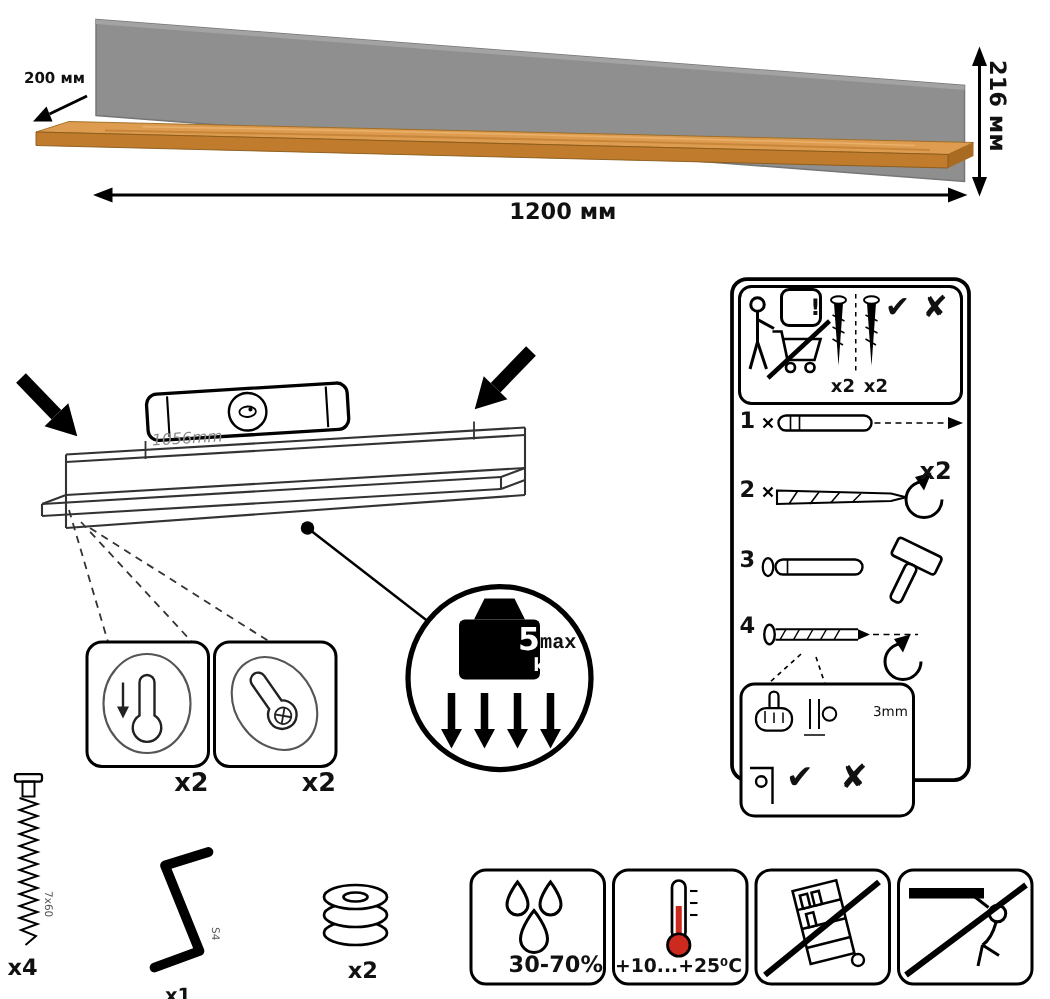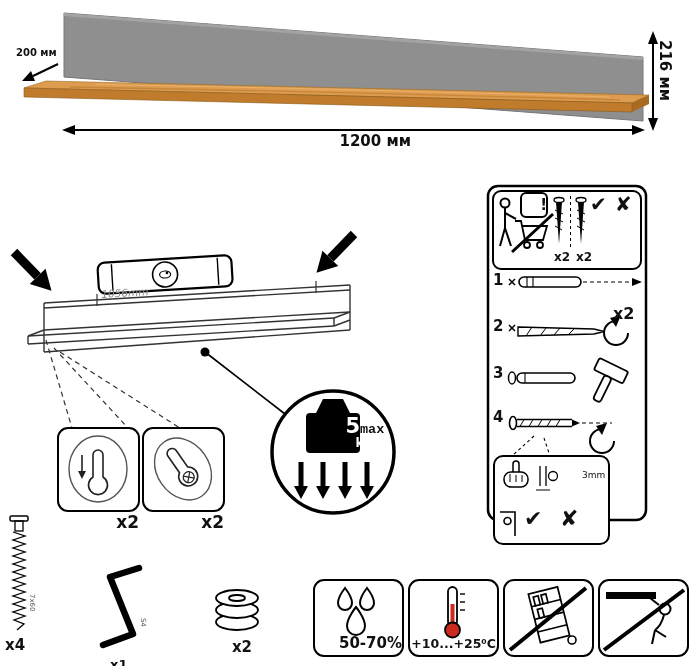--- a/index.html
+++ b/index.html
@@ -309,16 +309,16 @@
 <span class="t" style="left:552px; top:471px; font-size:9px;margin-left:30px;">3mm</span>
 <span class="t" style="left:524px; top:508px; font-size:22px;">✔</span>
 <span class="t" style="left:560px; top:508px; font-size:22px;">✘</span>
 
 <span class="t b" style="left:5px; top:638px; font-size:15px;text-align:right;">x4</span>
 <span class="t" style="left:35px; top:594px; font-size:7px; color:#555; transform:rotate(90deg);">7x60</span>
 <span class="t b" style="left:110px; top:642px; font-size:13px;margin-top:16px;">x1</span>
 <span class="t" style="left:146px; top:618px; font-size:7px; color:#555; transform:rotate(90deg);">S4</span>
 <span class="t b c" style="left:222px; top:640px; width:30px; font-size:15px;">x2</span>
 
-<span class="t b c" style="left:315px; top:636px; width:87px; font-size:15px;">50-70%</span>
-<span class="t b c" style="left:410px; top:638px; width:86px; font-size:12.5px;">+10...+25⁰C</span>
+<span class="t b c" style="left:315px; top:636px; width:87px; font-size:15px;">30-70%</span>
+<span class="t b c" style="left:410px; top:638px; width:68px; font-size:12.5px;">+10...+25⁰C</span>
 
 </div>
 
 </body></html>

